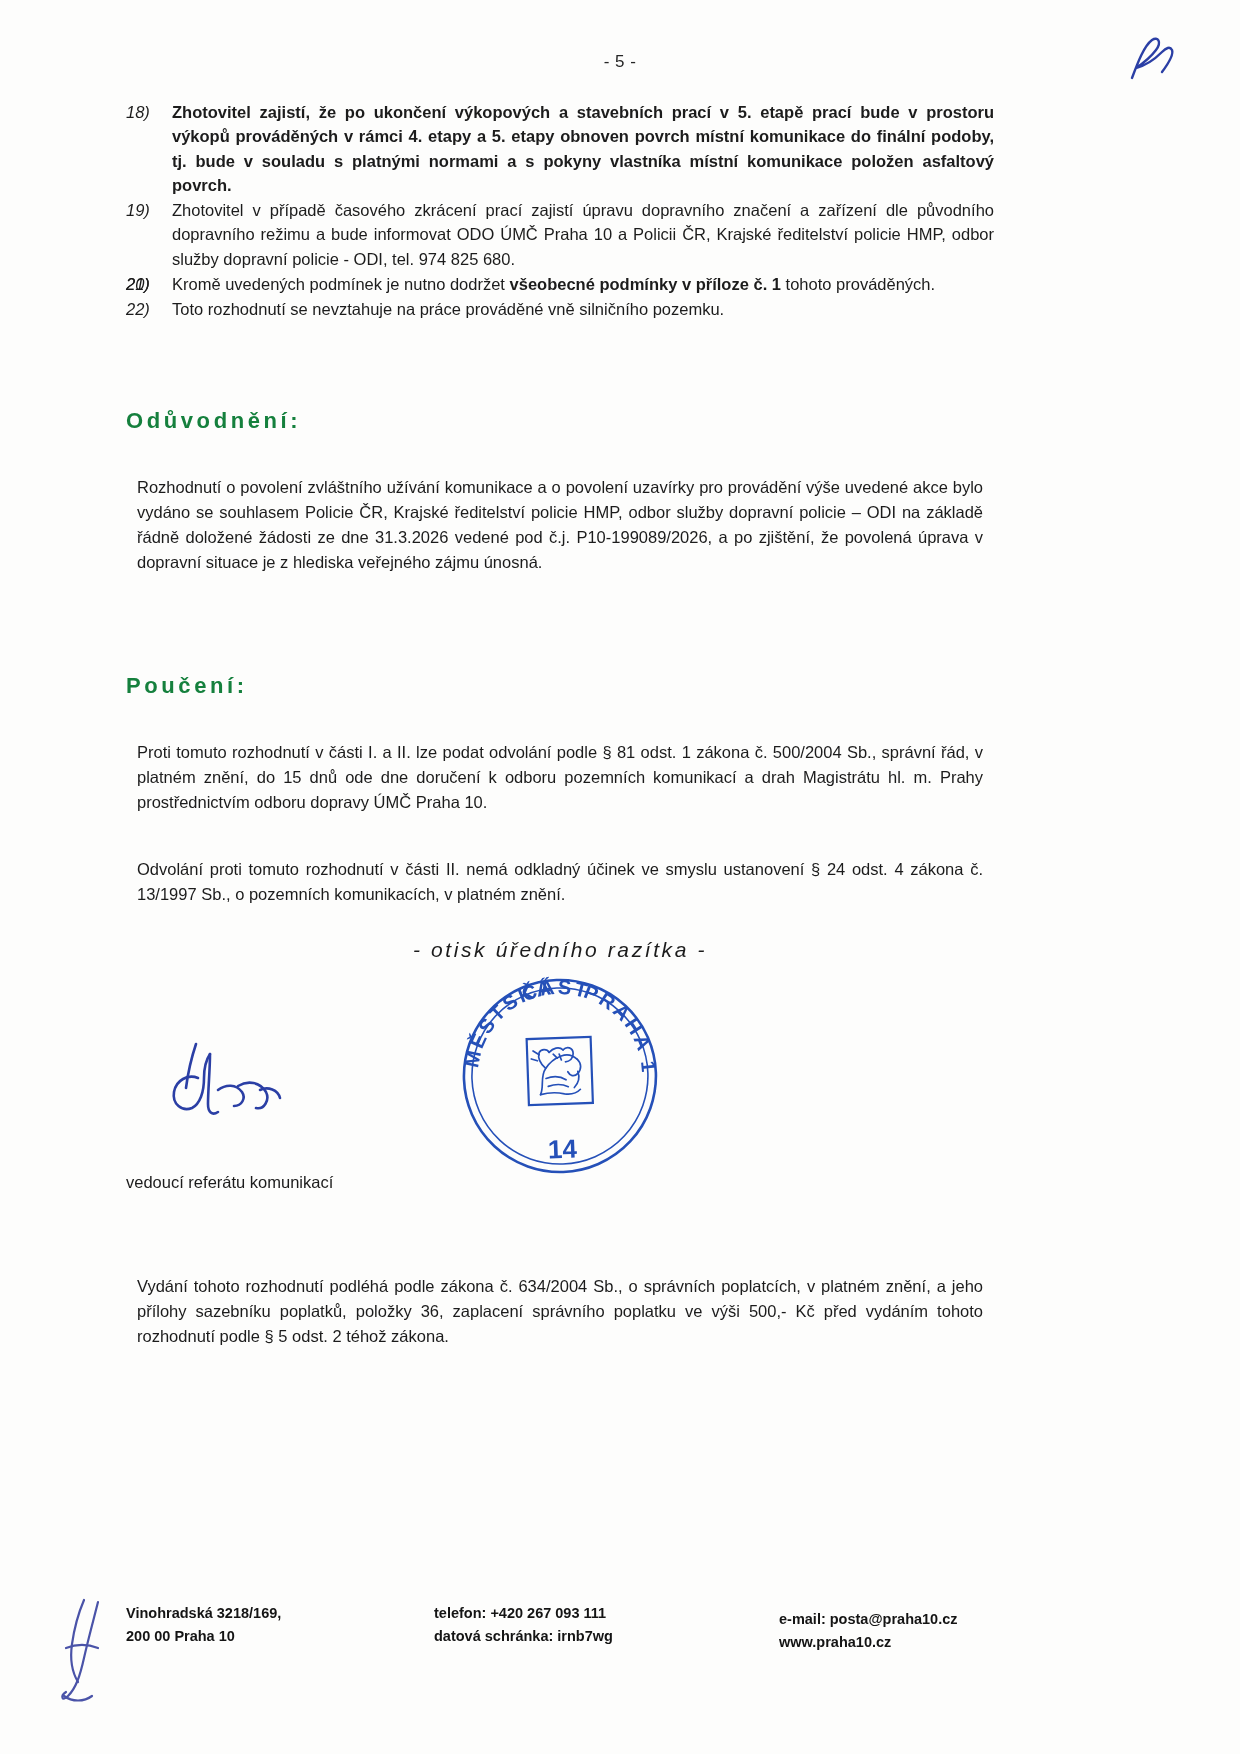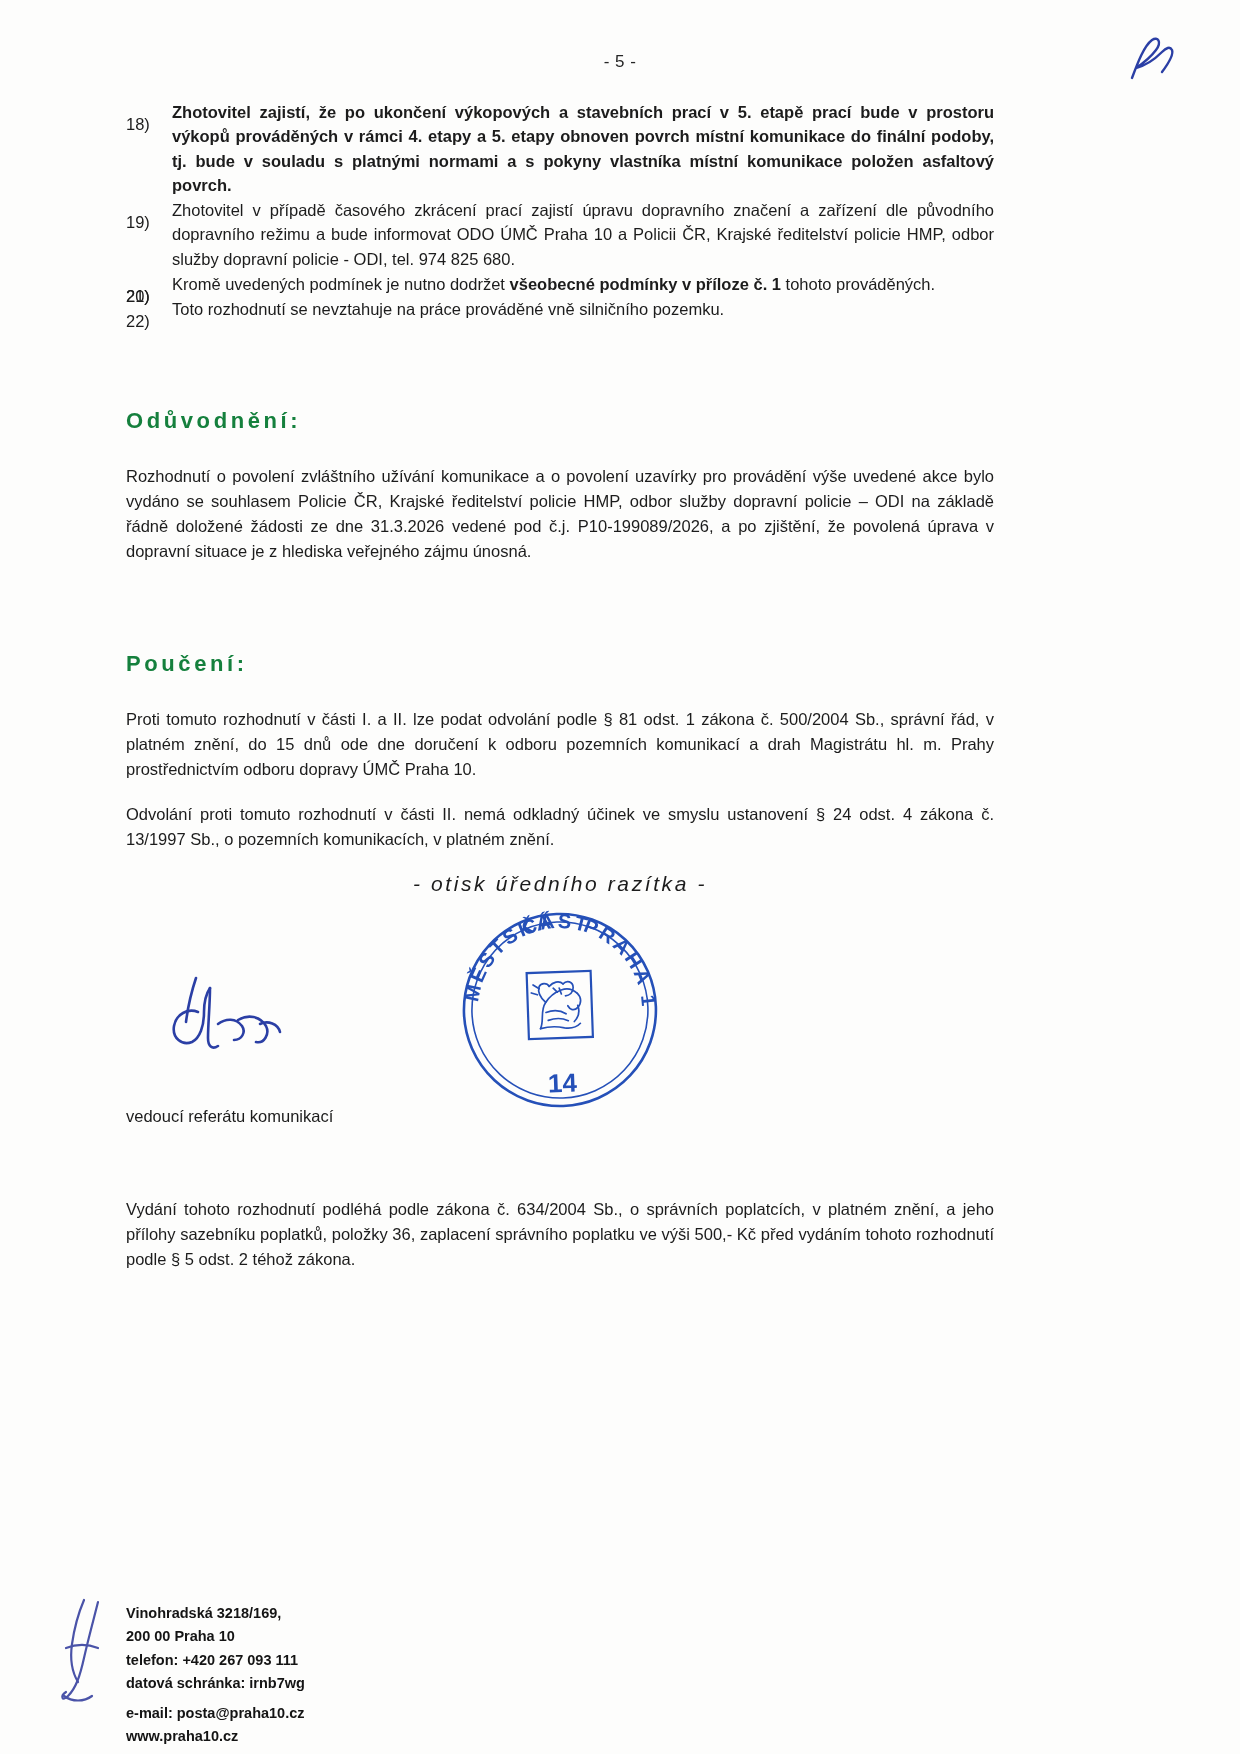--- a/index.html
+++ b/index.html
@@ -58,44 +58,45 @@
     padding-left: 46px;
     font-size: 16.5px;
     line-height: 1.47;
     text-align: justify;
     margin-bottom: 1px;
     color: #1c1c1c;
   }
   ol.conditions > li .num {
     position: absolute;
     left: 0;
-    top: 12px;
+    top: 0;
     width: 38px;
     text-align: left;
+    font-style: italic;
   }
   ol.conditions > li.bold {
     font-weight: bold;
     text-align: justify;
   }
   ol.conditions > li.bold .num { font-weight: normal; }
   .b { font-weight: bold; }
 
   
   .section-heading {
     font-size: 22px;
     font-weight: bold;
     letter-spacing: 3.6px;
     color: #15803d;
   }
   .para {
     font-size: 16.5px;
     line-height: 1.52;
     text-align: justify;
     color: #1c1c1c;
-    margin: 0;
+    margin: 11px;
   }
   .spacer-xl { height: 86px; }
   .spacer-l  { height: 46px; }
   .spacer-m  { height: 30px; }
   .spacer-s  { height: 20px; }
 
   
   .stamp-caption {
     text-align: center;
     font-style: italic;
@@ -130,21 +131,20 @@
     line-height: 1.5;
     color: #1c1c1c;
   }
   
   .footer {
     position: absolute;
     left: 126px;
     top: 1602px;
     width: 940px;
     display: flex;
-    flex-direction: column;
   }
   .footer-col {
     font-size: 14.5px;
     font-weight: bold;
     line-height: 1.62;
     color: #141414;
   }
   .footer-col.c1 { width: 308px; }
   .footer-col.c2 { width: 345px; }
   .footer-col.c3 { width: 280px; margin-top: 6px; }

